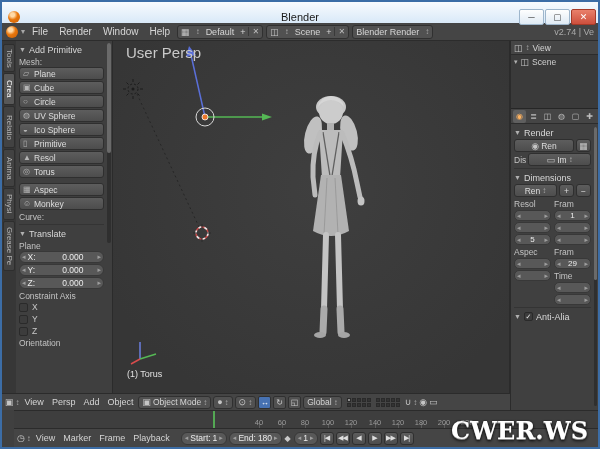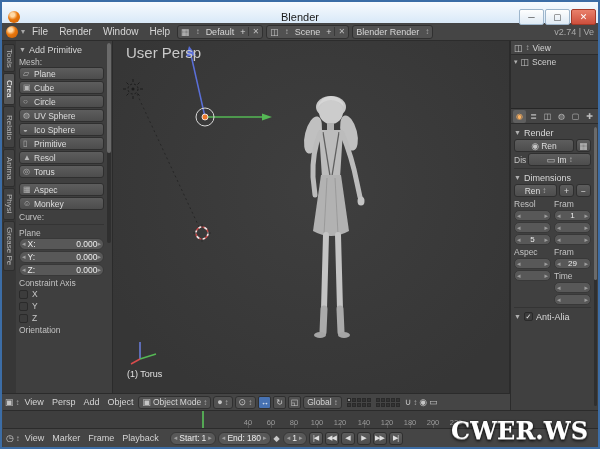--- a/index.html
+++ b/index.html
@@ -52,21 +52,21 @@
   .tri { font-size:7px; color:#b0b0b0; }
   .lbl { color:#c3c3c3; font-size:8.5px; height:11px; display:flex; align-items:center; white-space:nowrap; overflow:hidden; }
   .sbtn { display:flex; align-items:center; gap:3px; height:13px; background:linear-gradient(#5d5d5d,#4d4d4d);
     border:1px solid #2f2f2f; border-radius:3px; color:#dedede; padding:0 3px; margin-bottom:1px; font-size:8.5px; white-space:nowrap; overflow:hidden; }
   .bicon { font-size:8px; color:#b5b5b5; width:8px; flex:0 0 auto; }
   .gap4 { height:4px; }
   .divider { height:1px; background:#343434; margin:2px 0; }
   .field { display:flex; align-items:center; height:12px; background:#585858; border:1px solid #383838; border-radius:6px;
     margin-bottom:1px; padding:0 2px; font-size:8.5px; color:#ececec; }
   .field .fl { margin-left:2px; }
-  .field .fv { margin-left:auto; margin-right:0; }
+  .field .fv { margin-left:auto; margin-right:14px; }
   .spin { font-size:7px; color:#9e9e9e; flex:0 0 auto; }
   .chkrow { display:flex; align-items:center; gap:4px; height:12px; color:#c9c9c9; font-size:8.5px; }
   .chk { width:9px; height:9px; background:#3c3c3c; border:1px solid #2a2a2a; border-radius:2px;
     display:flex; align-items:center; justify-content:center; font-size:7px; color:#e8e8e8; flex:0 0 auto; }
 
   
   .vheader { position:absolute; left:0; right:0; bottom:0; height:17px; background:#454545; border-top:1px solid #2b2b2b;
     display:flex; align-items:center; gap:2px; padding:0 3px; font-size:9px; color:#d5d5d5; overflow:hidden; }
   .vh-menu { padding:0 3px; white-space:nowrap; }
   .vh-dd { display:flex; align-items:center; gap:2px; background:#515151; border:1px solid #303030; border-radius:3px;
@@ -94,21 +94,21 @@
   .pbtn { flex:1; display:flex; align-items:center; justify-content:center; gap:2px; height:13px;
     background:linear-gradient(#5d5d5d,#4d4d4d); border:1px solid #2f2f2f; border-radius:3px; color:#dedede; font-size:8.5px; overflow:hidden; white-space:nowrap; }
   .pbtn.sq { flex:0 0 15px; }
   .grid2 { display:grid; grid-template-columns:1fr 1fr; gap:1px 3px; margin-bottom:1px; }
   .mfield { display:flex; align-items:center; justify-content:space-between; height:11px; background:#585858;
     border:1px solid #383838; border-radius:5px; padding:0 2px; font-size:8px; color:#ececec; overflow:hidden; }
   .props-scroll { position:absolute; right:1px; top:18px; bottom:4px; width:3px; background:#2f2f2f; border-radius:2px; }
   .props-thumb { position:absolute; left:0; right:0; top:0; height:55%; background:#6a6a6a; border-radius:2px; }
 
   
-  .timeline { position:absolute; left:1px; right:0; bottom:0; height:37px; }
+  .timeline { position:absolute; left:12px; right:0; bottom:0; height:37px; }
   .ruler { position:absolute; top:0; left:0; right:0; height:18px; background:#3e3e3e; border-top:1px solid #2b2b2b; overflow:hidden; }
   .tick { position:absolute; bottom:1px; font-size:7.5px; color:#9b9b9b; transform:translateX(-50%); }
   .tickline { position:absolute; bottom:0; width:1px; height:5px; background:#5c5c5c; }
   .frameline { position:absolute; left:199px; top:0; bottom:0; width:2px; background:#54a854; }
   .theader { position:absolute; bottom:0; left:0; right:0; height:19px; background:#454545; border-top:1px solid #2b2b2b;
     display:flex; align-items:center; gap:2px; padding:0 3px; font-size:9px; color:#d5d5d5; overflow:hidden; }
   .tfield { display:flex; align-items:center; height:13px; background:#585858; border:1px solid #383838; border-radius:6px;
     padding:0 3px; font-size:8.5px; color:#ececec; gap:2px; white-space:nowrap; }
   .pb { width:14px; height:13px; display:flex; align-items:center; justify-content:center; background:linear-gradient(#5d5d5d,#4d4d4d);
     border:1px solid #2f2f2f; border-radius:3px; font-size:7px; color:#ddd; letter-spacing:-1px; flex:0 0 auto; }
@@ -277,20 +277,24 @@
             <span>Aspec</span>
           </div>
         <div class="sbtn">
             <span class="bicon">☺</span>
             <span>Monkey</span>
           </div>
         <div class="lbl">Curve:</div>
 
         <div class="divider"></div>
 
+        <div class="panel-h">
+          <span class="tri">▼</span>
+          <span>Translate</span>
+        </div>
         <div class="lbl">Plane</div>
 
         <div class="field">
           <span class="spin">◂</span>
           <span class="fl">X:</span>
           <span class="fv">0.000</span>
           <span class="spin">▸</span>
         </div>
         <div class="field">
           <span class="spin">◂</span>

